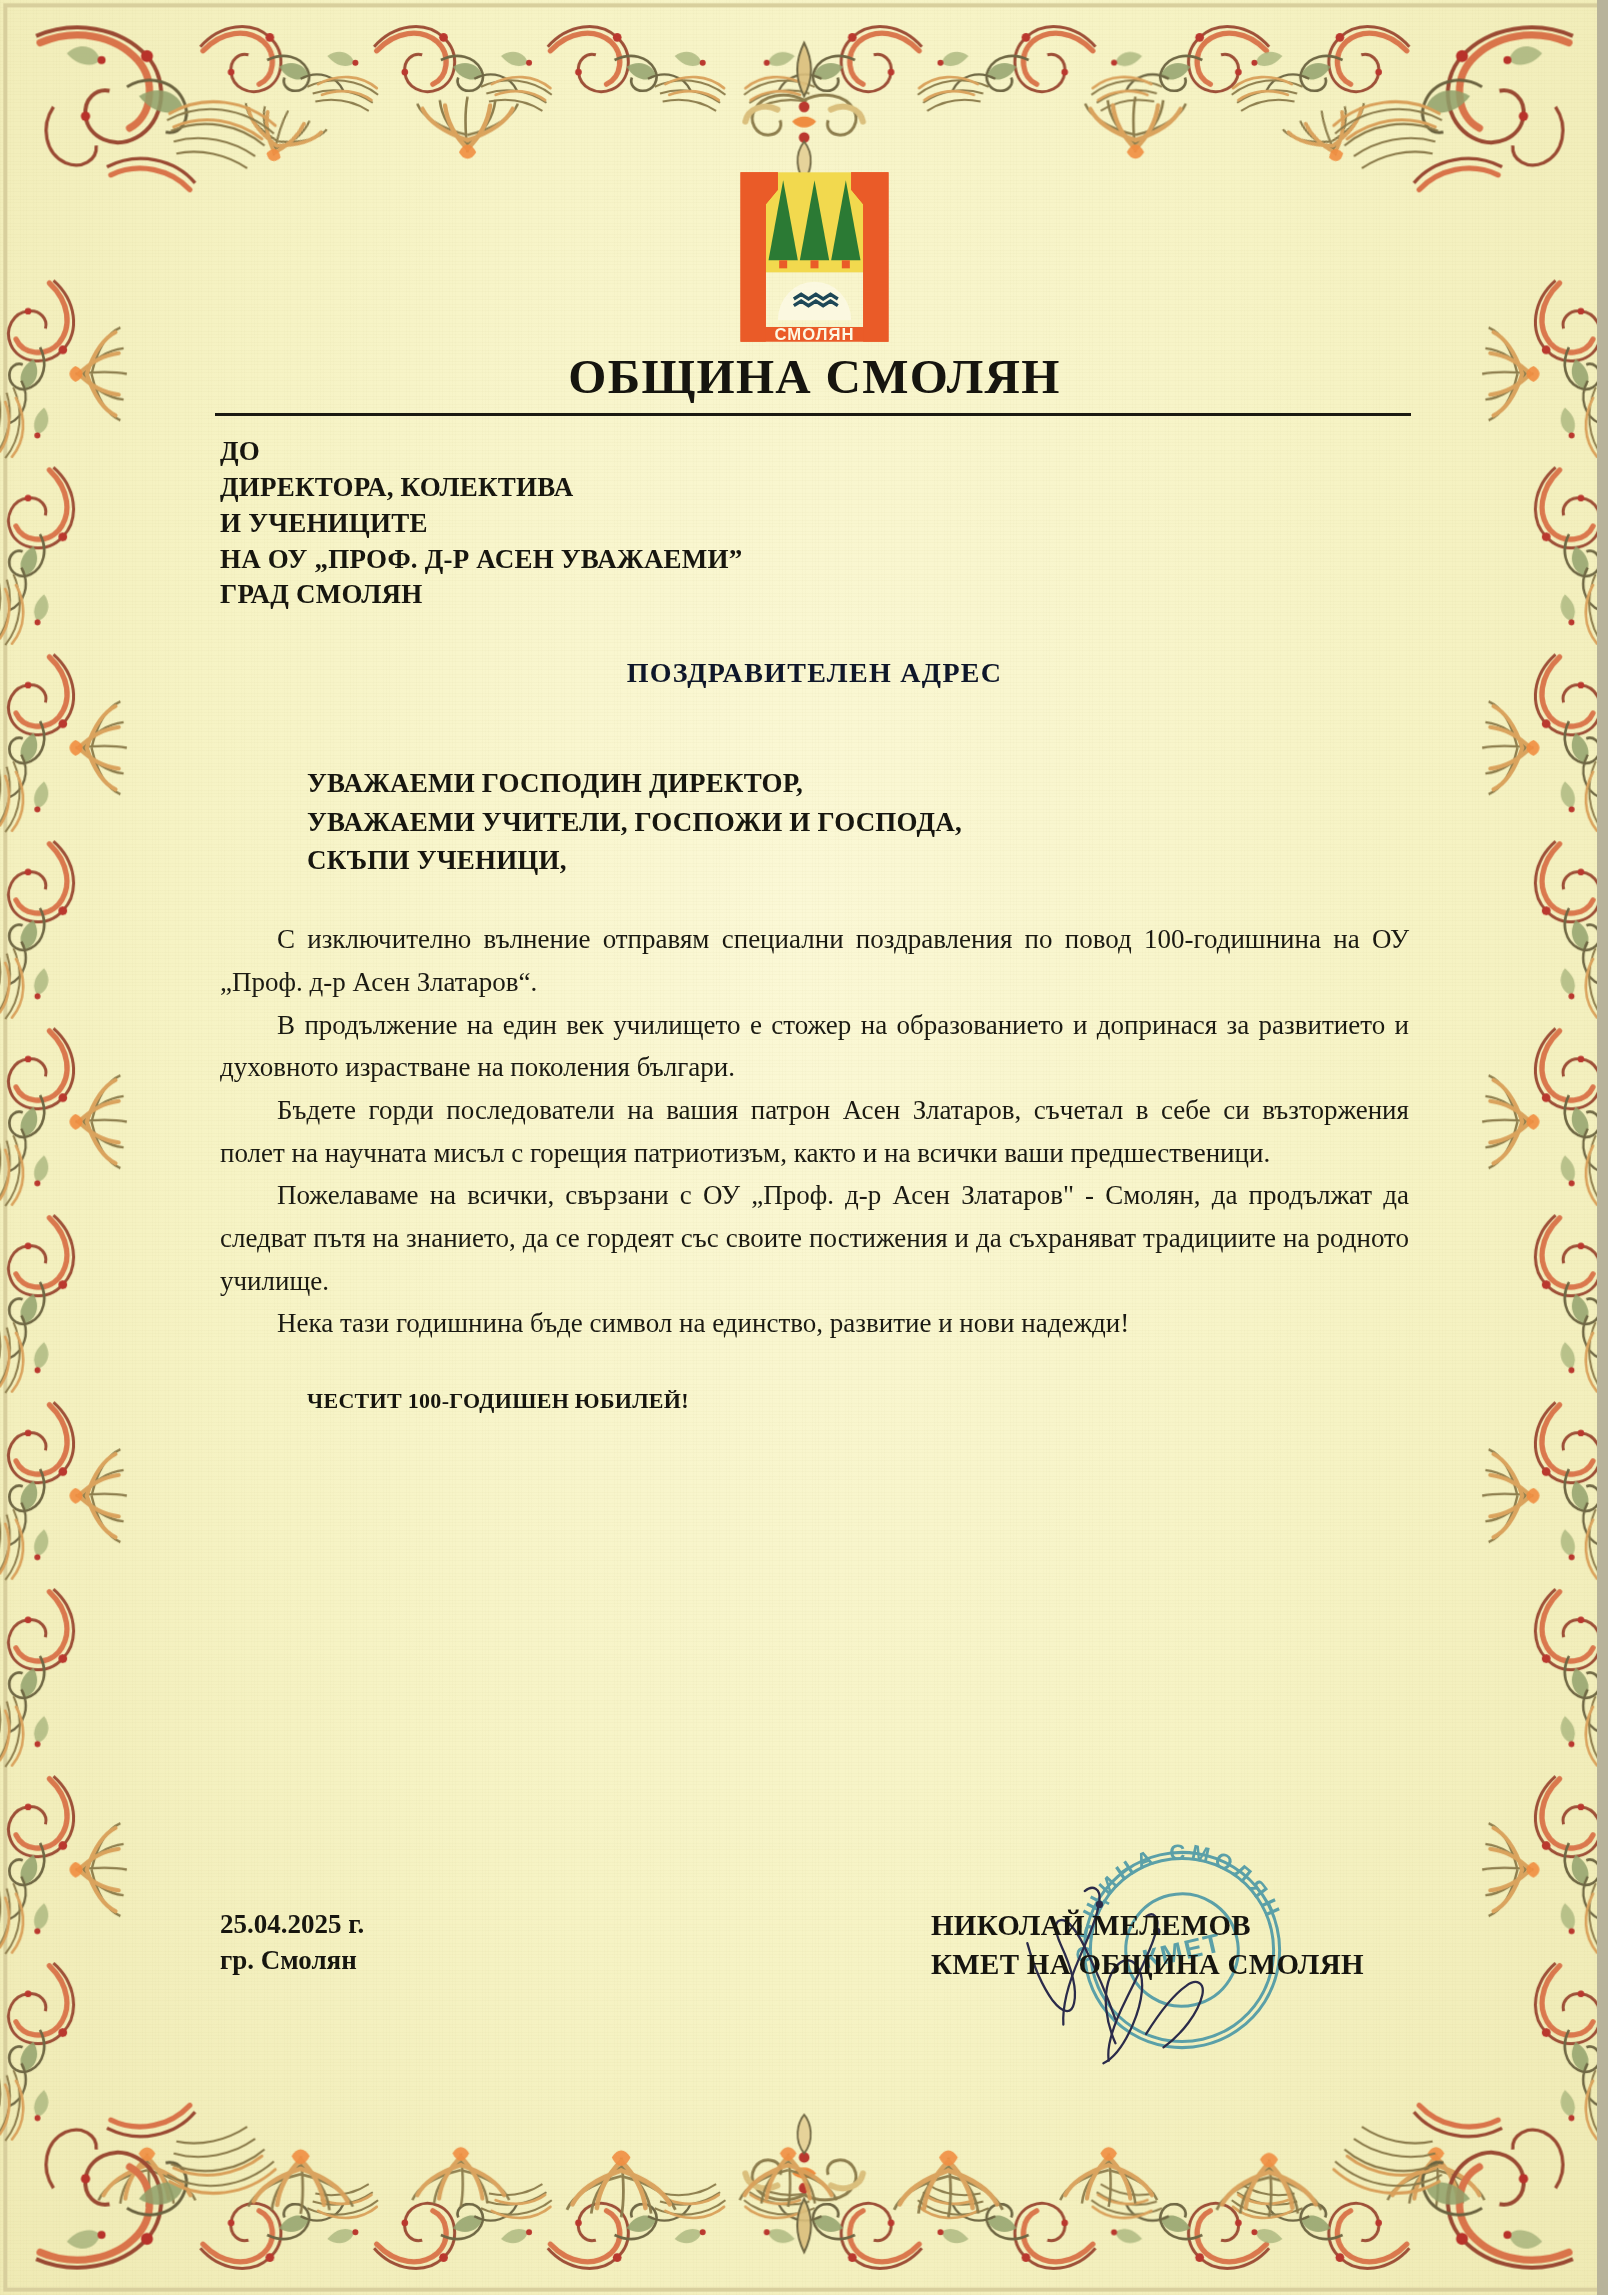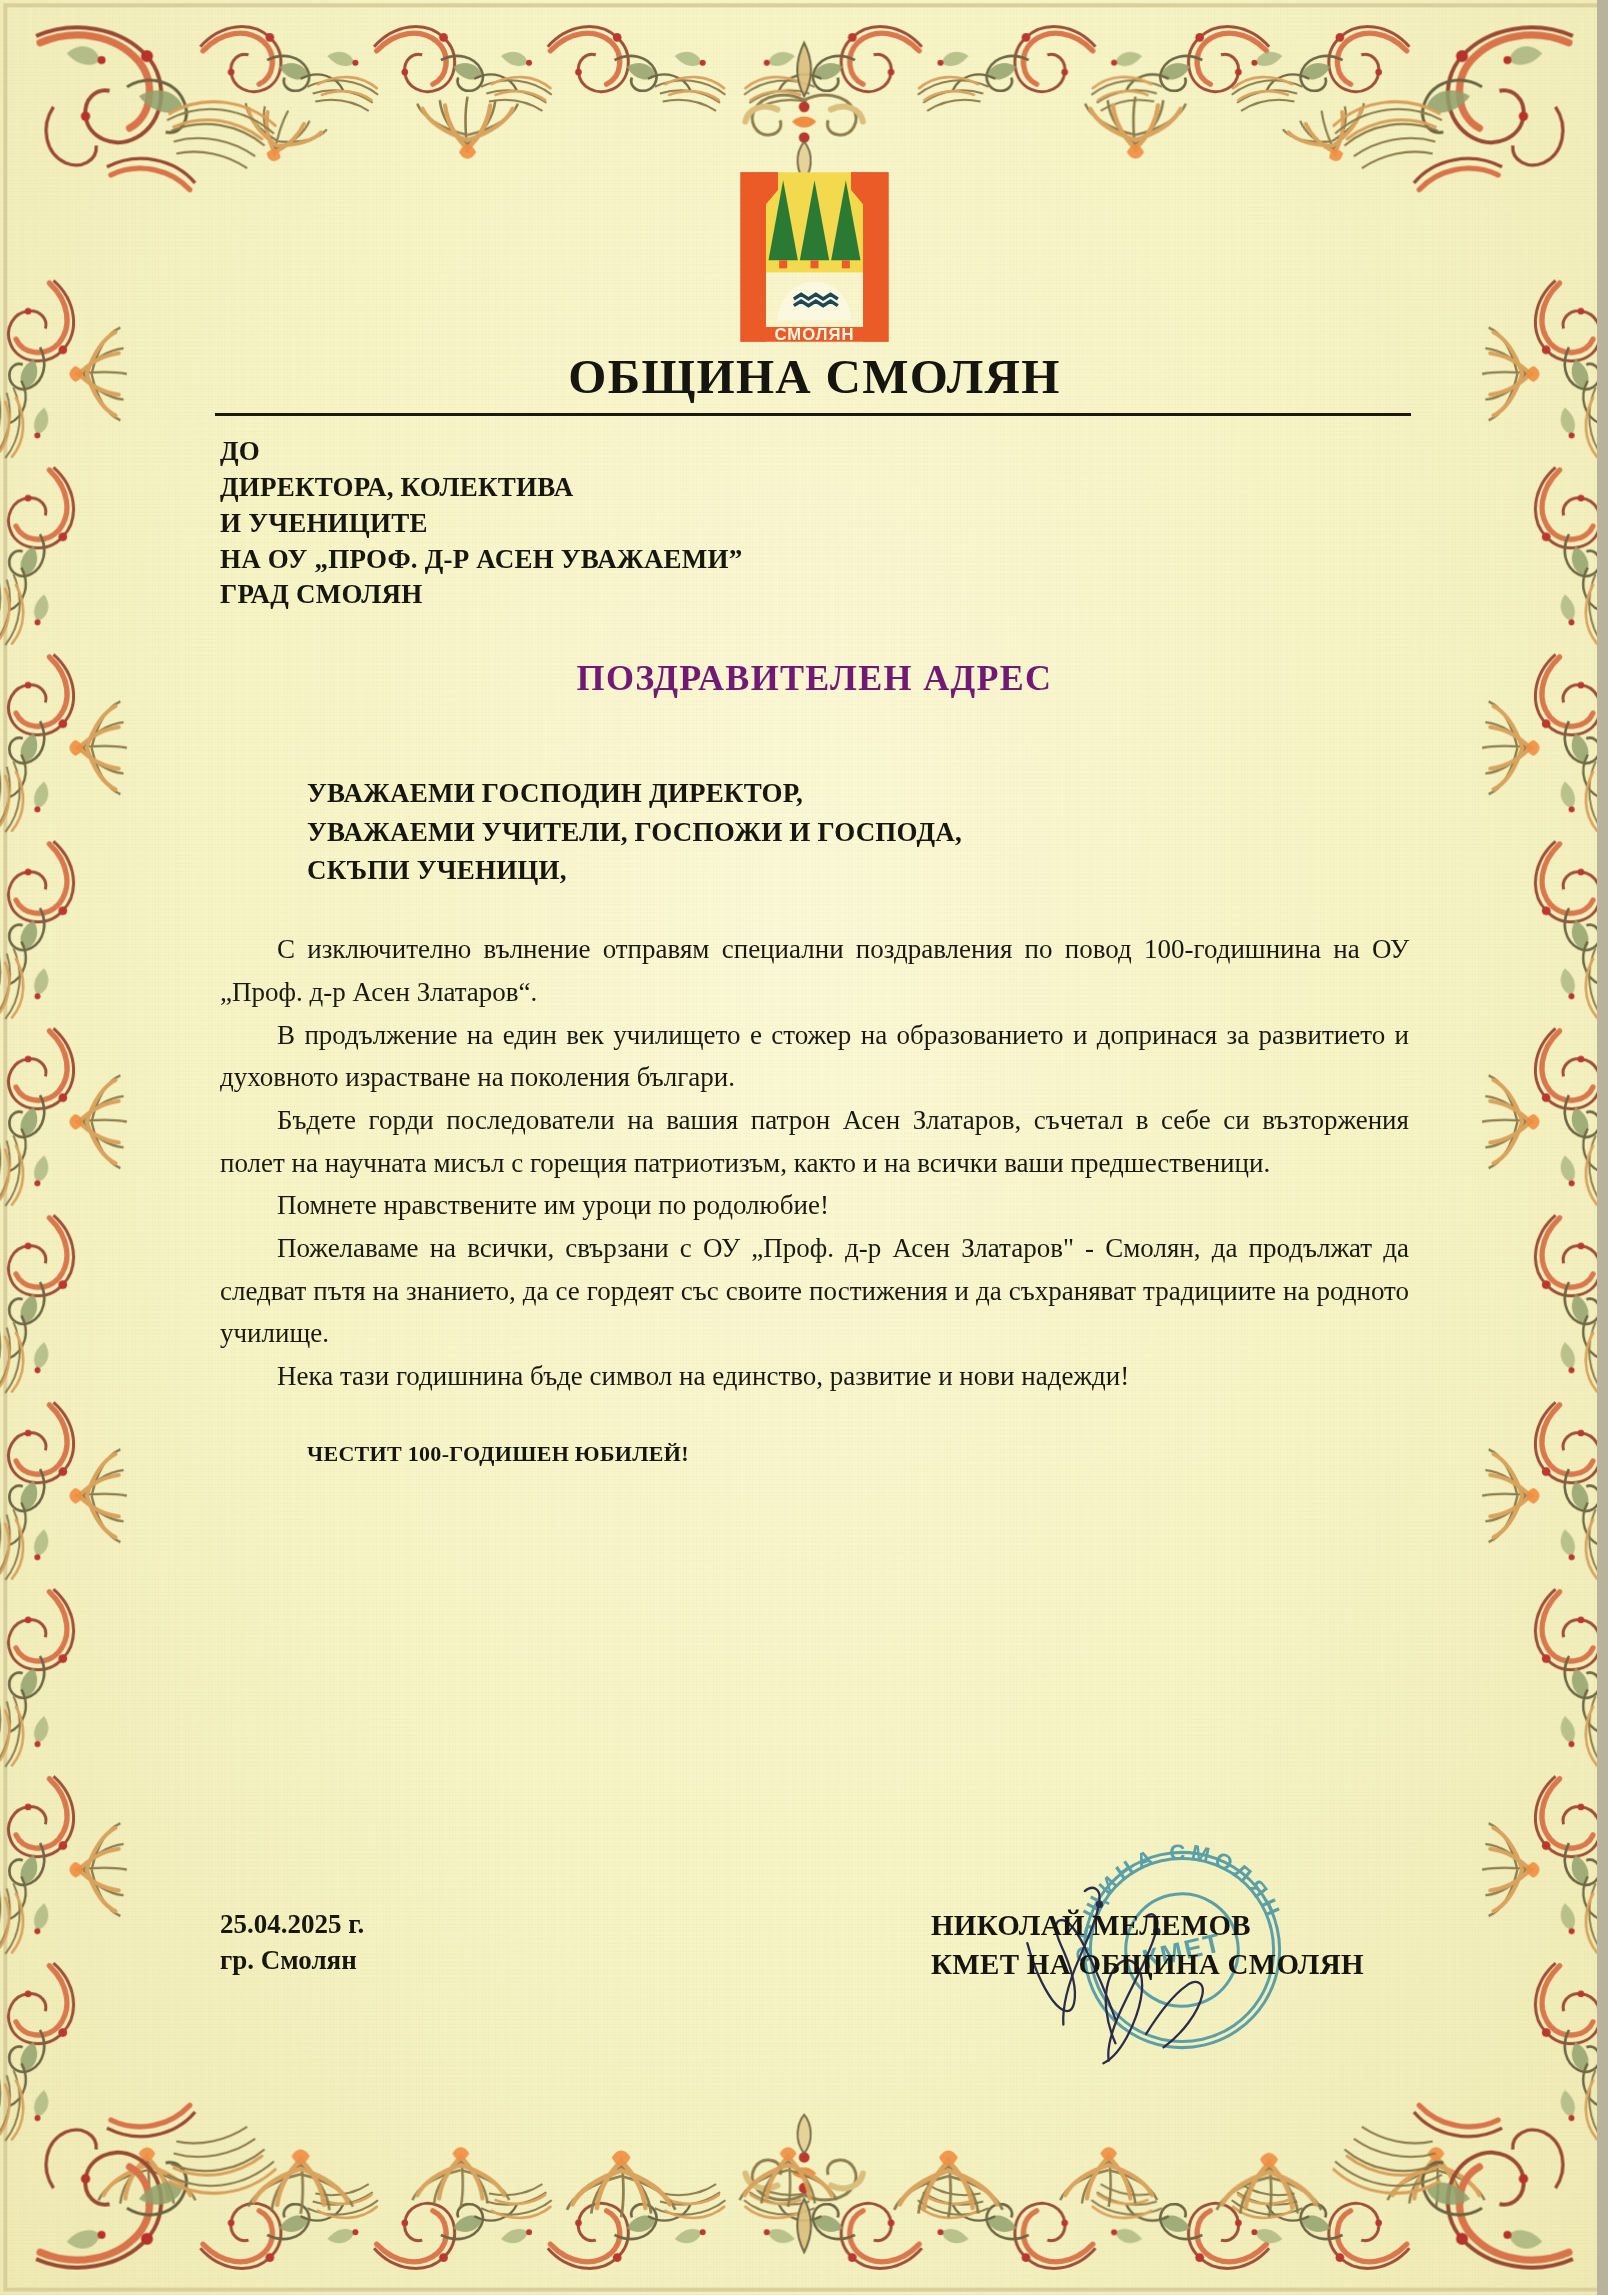--- a/index.html
+++ b/index.html
@@ -58,23 +58,23 @@
     line-height:1.33;
     color:#17160f;
     letter-spacing:0.2px;
   }
   .addressee div{white-space:nowrap;}
 
   .doc-heading{
     text-align:center;
     font-family:"Liberation Serif",serif;
     font-weight:bold;
-    font-size:36px;
+    font-size:28px;
     letter-spacing:1.3px;
-    color:#701a75;
+    color:#0f172a;
     margin:44px 0 0 0;
   }
 
   .salutation{
     margin:75px 0 0 87px;
     font-family:"Liberation Serif",serif;
     font-weight:bold;
     font-size:27px;
     line-height:1.42;
     color:#17160f;
@@ -358,21 +358,20 @@
     <div class="salutation">
       <div>УВАЖАЕМИ ГОСПОДИН ДИРЕКТОР,</div>
       <div>УВАЖАЕМИ УЧИТЕЛИ, ГОСПОЖИ И ГОСПОДА,</div>
       <div>СКЪПИ УЧЕНИЦИ,</div>
     </div>
 
     <div class="body-text">
       <p>С изключително вълнение отправям специални поздравления по повод 100-годишнина на ОУ „Проф. д-р Асен Златаров“.</p>
       <p>В продължение на един век училището е стожер на образованието и допринася за развитието и духовното израстване на поколения българи.</p>
       <p>Бъдете горди последователи на вашия патрон Асен Златаров, съчетал в себе си възторжения полет на научната мисъл с горещия патриотизъм, както и на всички ваши предшественици.</p>
-      <p>Помнете нравствените им уроци по родолюбие!</p>
       <p>Пожелаваме на всички, свързани с ОУ „Проф. д-р Асен Златаров" - Смолян, да продължат да следват пътя на знанието, да се гордеят със своите постижения и да съхраняват традициите на родното училище.</p>
       <p>Нека тази годишнина бъде символ на единство, развитие и нови надежди!</p>
     </div>
 
     <div class="congrats">ЧЕСТИТ 100-ГОДИШЕН ЮБИЛЕЙ!</div>
   </div>
 
   <svg class="stamp" viewBox="0 0 350 350" xmlns="http://www.w3.org/2000/svg">
     <defs>
       <path id="stamp-arc" d="M 40,175 A 135,135 0 0 1 310,175"></path>

